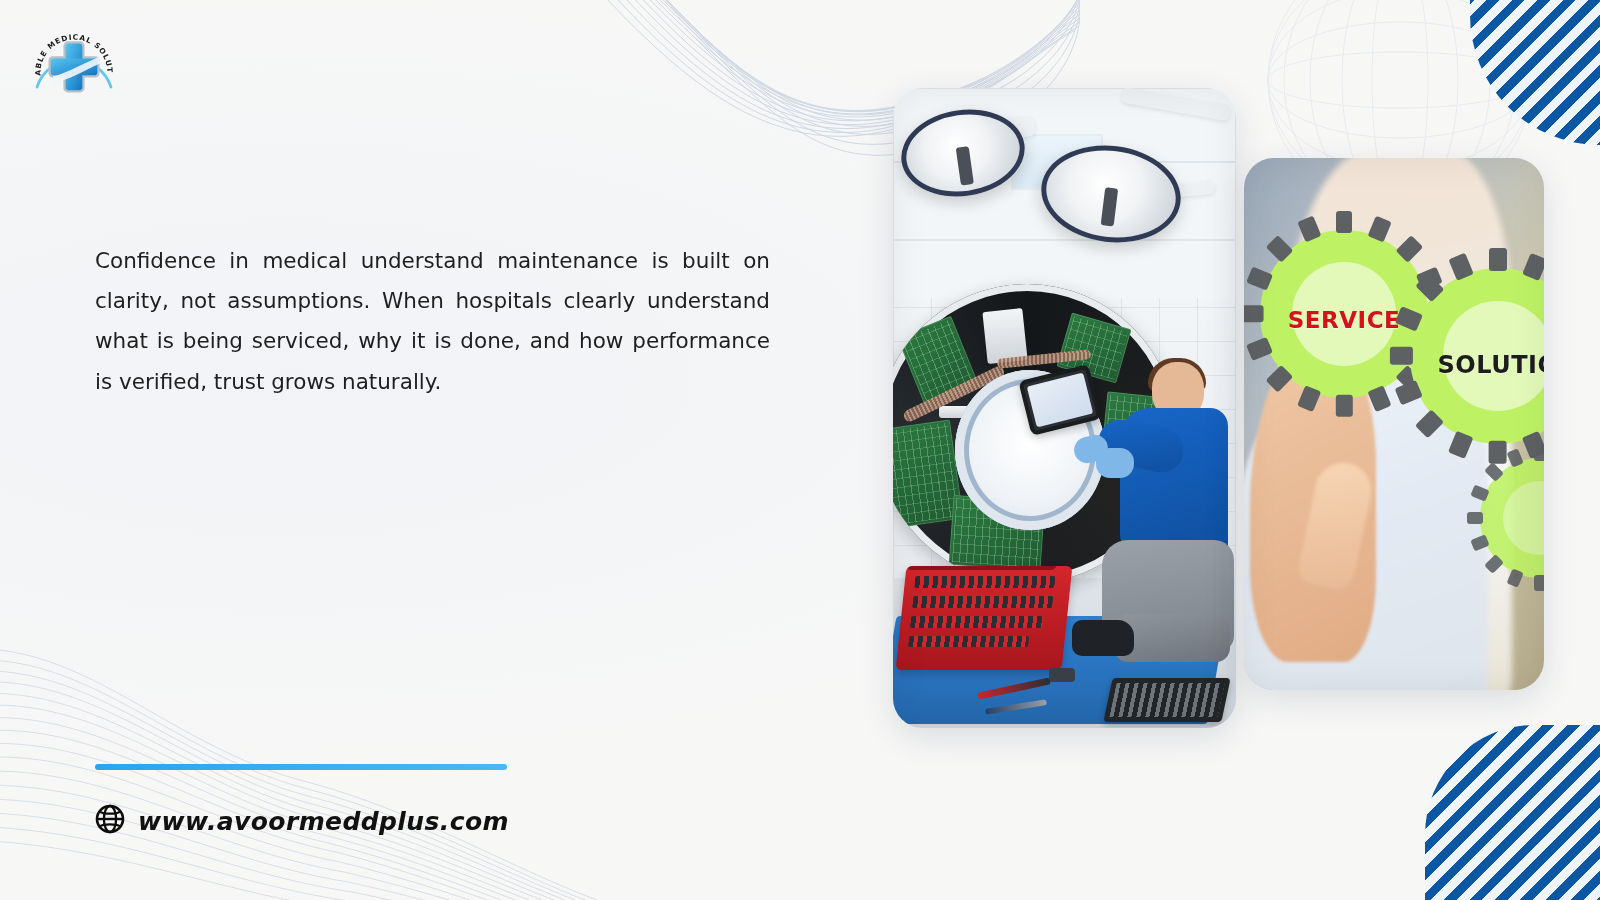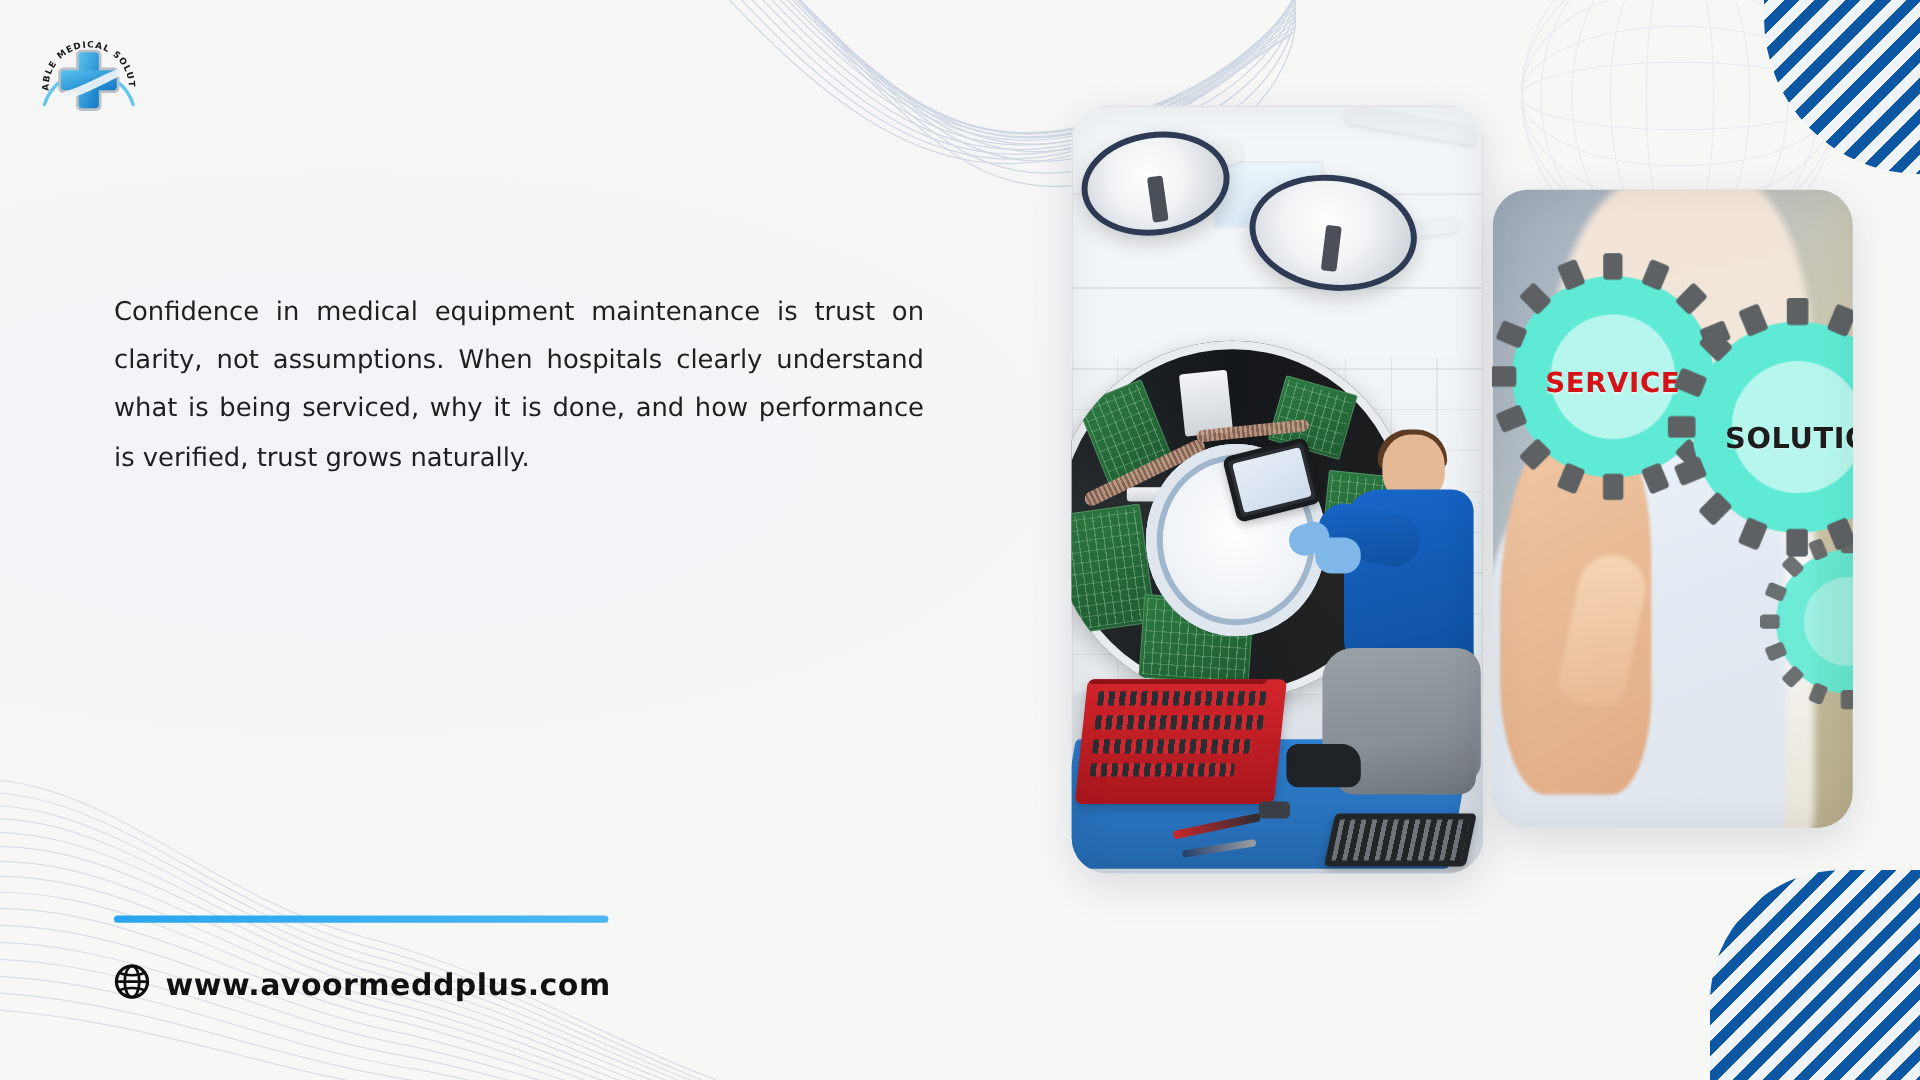--- a/index.html
+++ b/index.html
@@ -77,20 +77,21 @@
   .footer{ position:absolute; left:95px; bottom:62px; width:720px; }
   .rule{
     width:412px; height:6px; border-radius:3px;
     background:linear-gradient(90deg,#27a6ef 0%,#4bb7f2 100%);
     margin-bottom:34px;
   }
   .site{ display:flex; align-items:center; gap:13px; }
   .site-url{
     font-size:25px; font-weight:700; color:#111; letter-spacing:.4px;
     font-family:"DejaVu Sans", sans-serif;
+    font-style:italic;
   }
 
   
   .card{
     position:absolute; border-radius:30px; overflow:hidden;
     box-shadow:0 10px 34px rgba(30,50,80,.13);
     background:#dfe3e8;
   }
   .card-main{ left:893px; top:88px; width:343px; height:640px; }
   .card-side{ left:1244px; top:158px; width:300px; height:532px; z-index:3; }
@@ -284,21 +285,21 @@
   }
   .side-finger{
     position:absolute; left:58px; top:120px; width:56px; height:126px;
     background:linear-gradient(160deg,#f7d6b6,#e8b994);
     border-radius:28px 28px 18px 18px;
     transform:rotate(12deg);
     filter:blur(1.2px);
   }
   .gear{
     position:absolute; border-radius:50%;
-    background:#5eead4;
+    background:#bef264;
     filter:blur(.4px);
   }
   .gear .hub{
     position:absolute; inset:19%; border-radius:50%;
     background:rgba(255,255,255,.55);
     backdrop-filter:blur(2px);
   }
   .gear .tooth{
     position:absolute; left:50%; top:-9px; width:17px; height:22px;
     margin-left:-8.5px; background:#5d6164; border-radius:3px;
@@ -405,21 +406,21 @@
           <path d="M26 62 C 42 58, 58 48, 78 40 L 80 47 C 60 56, 44 66, 28 69 Z" fill="#eef4f8" opacity=".92"></path>
         </g>
         <text font-size="8.4" font-weight="bold" font-family="DejaVu Sans, sans-serif" fill="#16181b" letter-spacing="1.1">
           <textPath href="#arcpath" startOffset="50%" text-anchor="middle">RELIABLE  MEDICAL  SOLUTIONS</textPath>
         </text>
       </svg>
     </div>
   </div>
 
   <div class="left">
-    <p class="body-copy">Confidence in medical equipment maintenance is trust on clarity, not assumptions. When hospitals clearly understand what is being serviced, why it is done, and how performance is verified, trust grows naturally.</p>
+    <p class="body-copy">Confidence in medical understand maintenance is built on clarity, not assumptions. When hospitals clearly understand what is being serviced, why it is done, and how performance is verified, trust grows naturally.</p>
   </div>
 
   <div class="footer">
     <div class="rule"></div>
     <div class="site">
       <span>
         <svg width="30" height="30" viewBox="0 0 30 30">
           <circle cx="15" cy="15" r="13" fill="none" stroke="#0d0d0d" stroke-width="2.6"></circle>
           <ellipse cx="15" cy="15" rx="6.1" ry="13" fill="none" stroke="#0d0d0d" stroke-width="2.3"></ellipse>
           <line x1="2" y1="15" x2="28" y2="15" stroke="#0d0d0d" stroke-width="2.4"></line>

